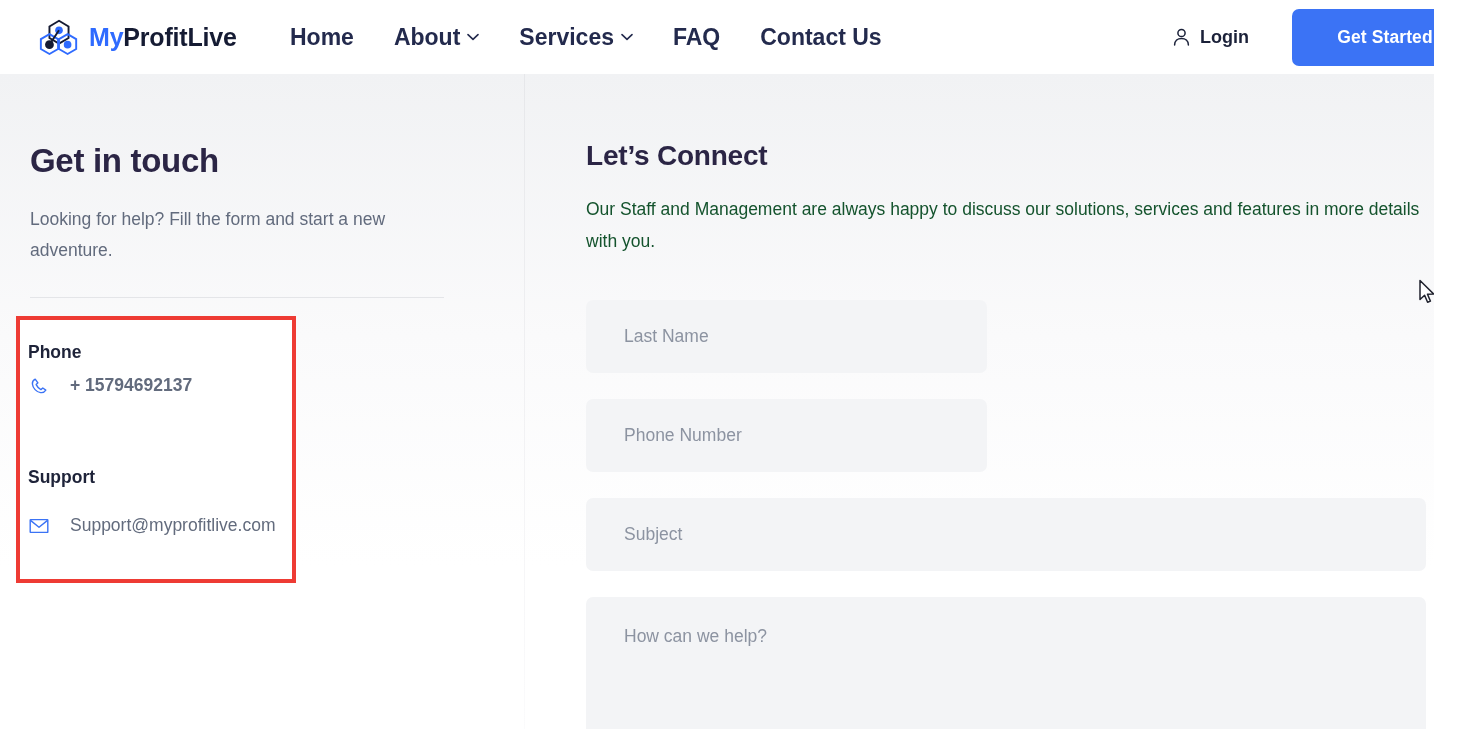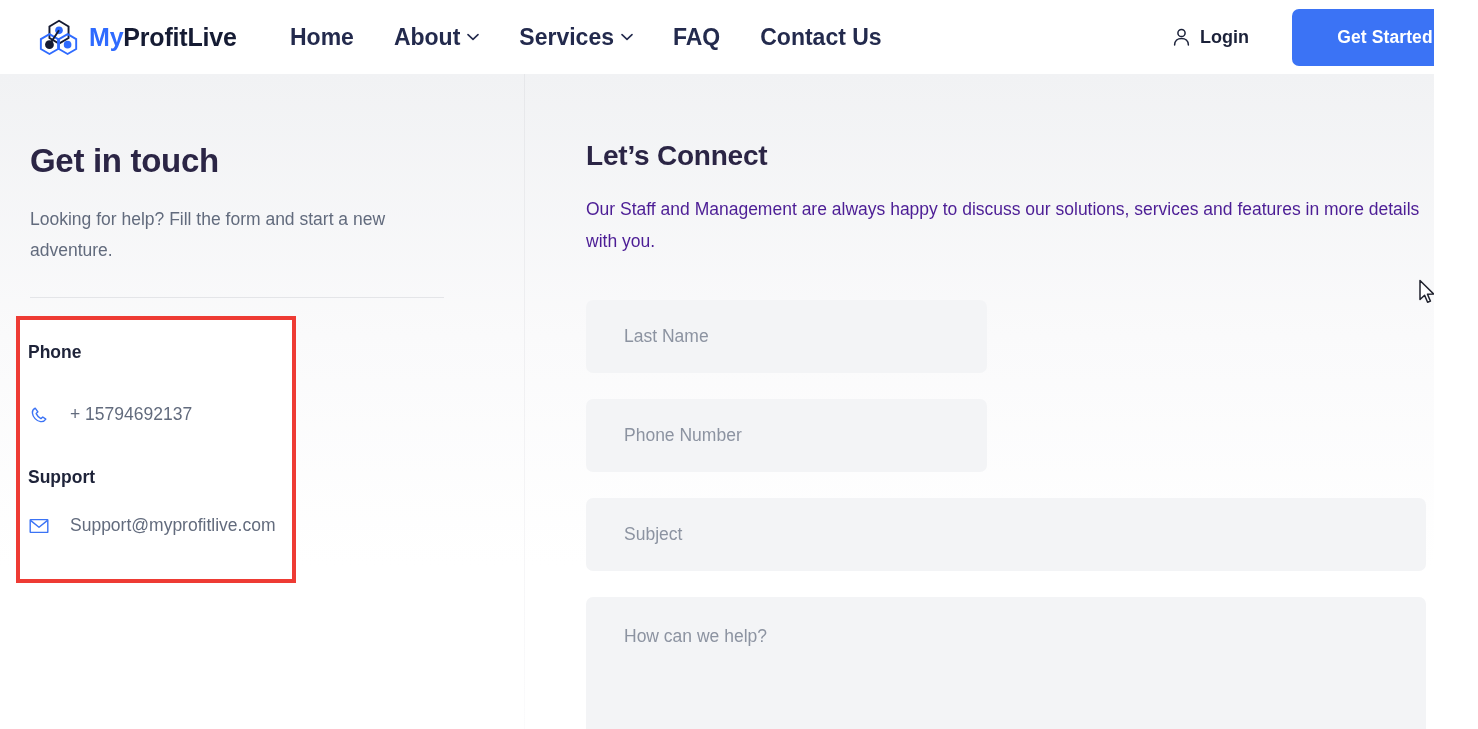--- a/index.html
+++ b/index.html
@@ -168,21 +168,21 @@
   #contact-heading-phone { top: 22px; }
   #contact-heading-support { top: 147px; }
 
   .contact-row {
     position: absolute;
     left: 8px;
     display: flex;
     align-items: center;
     gap: 20px;
   }
-  #contact-row-phone { top: 84px; }
+  #contact-row-phone { top: 55px; font-weight: bold; }
   #contact-row-email { top: 195px; }
   .contact-icon { width: 22px; display: flex; align-items: center; justify-content: center; }
   .contact-value {
     font-size: 17.5px;
     color: #626b7d;
     white-space: nowrap;
   }
 
   
   #right-col {
@@ -196,21 +196,21 @@
     font-size: 28px;
     font-weight: bold;
     color: #2b2545;
     letter-spacing: -0.2px;
   }
   #form-sub {
     margin-top: 21px;
     width: 840px;
     font-size: 17.5px;
     line-height: 32px;
-    color: #4c1d95;
+    color: #14532d;
   }
 
   #form-fields { margin-top: 43px; }
   .field-row {
     display: flex;
     gap: 38px;
     margin-bottom: 26px;
   }
   .field {
     background: #f3f4f6;

